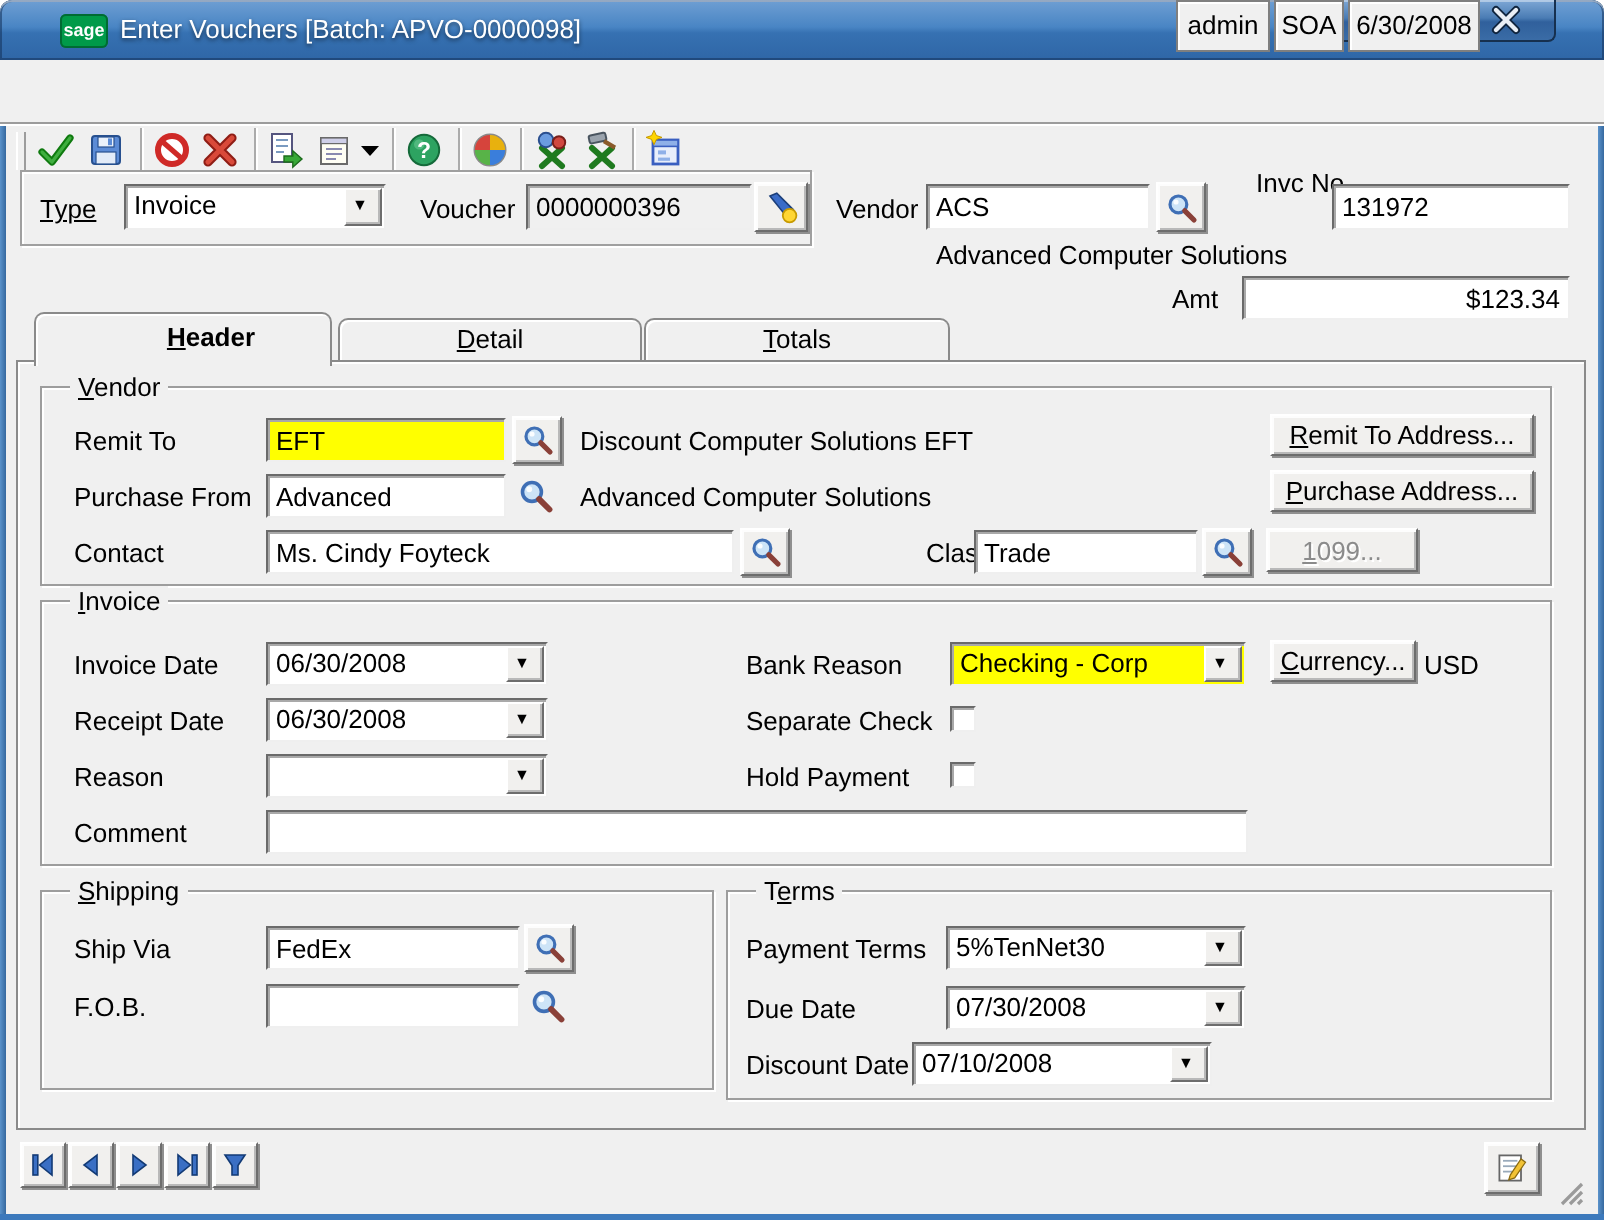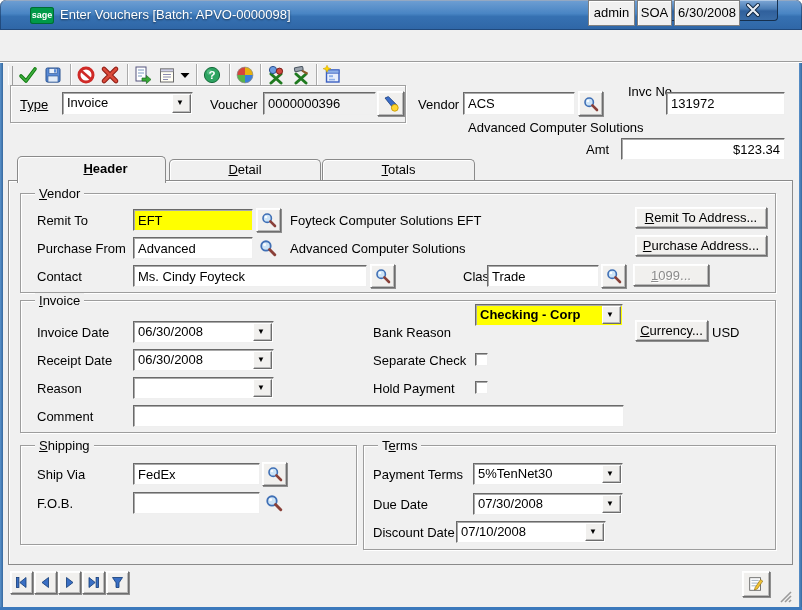--- a/index.html
+++ b/index.html
@@ -199,21 +199,21 @@
   </div>
   <span class="lbl" style="left:37px;top:213px;">Remit To</span>
   <input class="sunken yellow" style="left: 133px; top: 209px; width: 120px; height: 22px;" value="EFT">
   <div class="btn3d" style="left:256px;top:208px;width:25px;height:24px;">
     <svg width="16" height="16" viewBox="0 0 16 16">
         <circle cx="6.2" cy="6.2" r="4.2" fill="#cde4f7" stroke="#3f6fb5" stroke-width="1.6"></circle>
         <circle cx="5" cy="5" r="1.3" fill="#fff" opacity="0.9"></circle>
         <line x1="9.4" y1="9.4" x2="14" y2="14" stroke="#8a4038" stroke-width="2.6" stroke-linecap="round"></line>
       </svg>
   </div>
-  <span class="lbl" style="left:290px;top:213px;">Foyteck Computer Solutions EFT</span>
+  <span class="lbl" style="left:290px;top:213px;">Discount Computer Solutions EFT</span>
   <div class="btn3d" style="left:635px;top:207px;width:132px;height:21px;">
       <span><u>R</u>emit To Address...</span>
     </div>
 
   <span class="lbl" style="left:37px;top:241px;">Purchase From</span>
   <input class="sunken" style="left: 133px; top: 237px; width: 120px; height: 22px;" value="Advanced">
   <svg class="magflat" style="left:258px;top:239px;" viewBox="0 0 16 16">
       <circle cx="6.2" cy="6.2" r="4.2" fill="#cde4f7" stroke="#3f6fb5" stroke-width="1.6"></circle>
       <circle cx="5" cy="5" r="1.3" fill="#fff" opacity="0.9"></circle>
       <line x1="9.4" y1="9.4" x2="14" y2="14" stroke="#8a4038" stroke-width="2.6" stroke-linecap="round"></line>
@@ -247,21 +247,21 @@
 
   <div class="grp" style="left:20px;top:300px;width:756px;height:133px;">
     <span class="grp-caption"><u>I</u>nvoice</span>
   </div>
   <span class="lbl" style="left:37px;top:325px;">Invoice Date</span>
   <div class="dd" style="left:133px;top:321px;width:141px;height:22px;">
     <span class="txt">06/30/2008</span>
     <span class="dd-btn"></span>
   </div>
   <span class="lbl" style="left:373px;top:325px;">Bank Reason</span>
-  <div class="dd yellow" style="left:475px;top:304px;width:148px;height:22px;font-weight:bold;">
+  <div class="dd yellow" style="left:475px;top:321px;width:148px;height:22px;">
     <span class="txt">Checking - Corp</span>
     <span class="dd-btn"></span>
   </div>
   <div class="btn3d" style="left:635px;top:320px;width:73px;height:21px;">
       <span><u>C</u>urrency...</span>
     </div>
   <span class="lbl" style="left:712px;top:325px;">USD</span>
 
   <span class="lbl" style="left:37px;top:353px;">Receipt Date</span>
   <div class="dd" style="left:133px;top:349px;width:141px;height:22px;">

